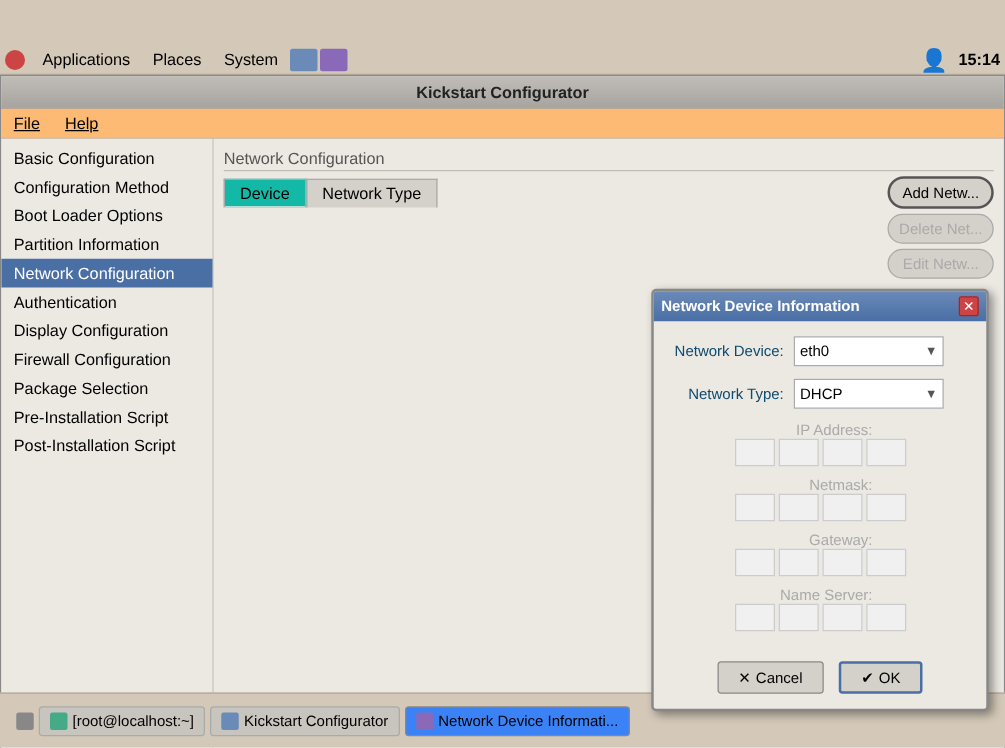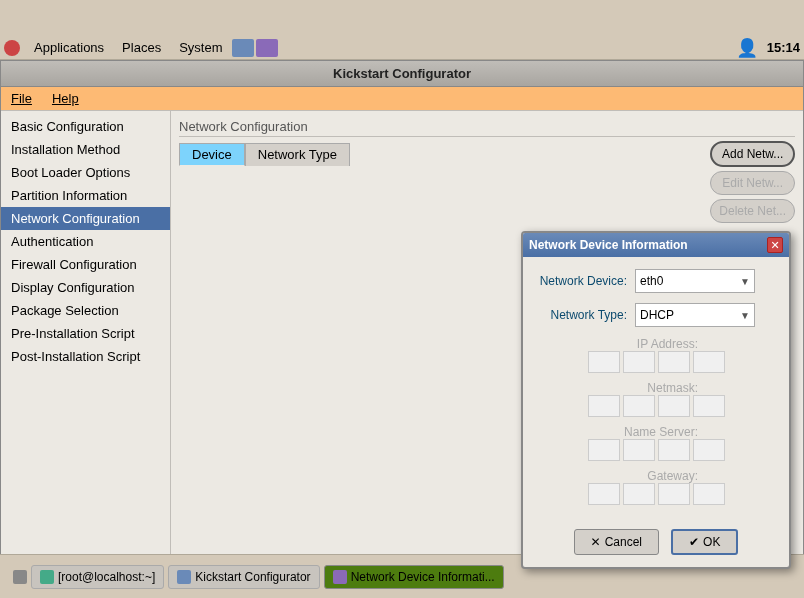--- a/index.html
+++ b/index.html
@@ -99,21 +99,21 @@
     }
     .tab {
       padding: 3px 12px;
       background: #d4d0ca;
       border: 1px solid #aaa;
       border-bottom: none;
       cursor: pointer;
       font-size: 13px;
     }
     .tab.active {
-      background: #7dd3fc;
+      background: #14b8a6;
       border-bottom: 1px solid #ece9e3;
       z-index: 1;
     }
 
     
     .right-buttons {
       position: absolute;
       right: 8px;
       top: 30px;
       display: flex;
@@ -271,21 +271,21 @@
       padding: 0 8px;
       background: #c8c4be;
       border: 1px solid #aaa;
       border-radius: 3px;
       font-size: 12px;
       cursor: pointer;
       display: flex;
       align-items: center;
       gap: 4px;
     }
-    .taskbar-btn.active { background: #4d7c0f; border: 1px solid #888; }
+    .taskbar-btn.active { background: #3b82f6; border: 1px solid #888; }
     .taskbar-icon { width: 14px; height: 14px; background: #666; border-radius: 2px; display: inline-block; }
     .watermark {
       position: absolute;
       bottom: 35px;
       right: 24px;
       font-size: 11px;
       color: rgba(100,100,200,0.5);
     }
   </style>
 </head>
@@ -311,43 +311,43 @@
     <span>Kickstart Configurator</span>
   </div>
   <div class="app-menubar">
     <span>File</span>
     <span>Help</span>
   </div>
   <div class="app-content">
 
     <div class="sidebar">
       <div class="sidebar-item">Basic Configuration</div>
-      <div class="sidebar-item">Installation Method</div>
+      <div class="sidebar-item">Configuration Method</div>
       <div class="sidebar-item">Boot Loader Options</div>
       <div class="sidebar-item">Partition Information</div>
       <div class="sidebar-item active">Network Configuration</div>
       <div class="sidebar-item">Authentication</div>
+      <div class="sidebar-item">Display Configuration</div>
       <div class="sidebar-item">Firewall Configuration</div>
-      <div class="sidebar-item">Display Configuration</div>
       <div class="sidebar-item">Package Selection</div>
       <div class="sidebar-item">Pre-Installation Script</div>
       <div class="sidebar-item">Post-Installation Script</div>
     </div>
 
     <div class="main-panel">
       <div class="section-label">Network Configuration</div>
       <div class="tab-bar">
         <div class="tab active">Device</div>
         <div class="tab">Network Type</div>
       </div>
 
       <div class="right-buttons">
         <button class="btn-right active-btn">Add Netw...</button>
+        <button class="btn-right disabled">Delete Net...</button>
         <button class="btn-right disabled">Edit Netw...</button>
-        <button class="btn-right disabled">Delete Net...</button>
       </div>
 
       <div class="dialog">
         <div class="dialog-titlebar">
           <span class="dialog-title">Network Device Information</span>
           <div class="dialog-close">✕</div>
         </div>
         <div class="dialog-body">
 
           <div class="form-row">
@@ -384,31 +384,31 @@
             <div class="ip-label">Netmask:</div>
             <div class="ip-fields">
               <input class="ip-field" type="text" value="" style="">
               <input class="ip-field" type="text" value="" style="">
               <input class="ip-field" type="text" value="" style="">
               <input class="ip-field" type="text" value="" style="">
             </div>
           </div>
 
           <div class="ip-row">
+            <div class="ip-label">Gateway:</div>
+            <div class="ip-fields">
+              <input class="ip-field" type="text" value="" style="">
+              <input class="ip-field" type="text" value="" style="">
+              <input class="ip-field" type="text" value="" style="">
+              <input class="ip-field" type="text" value="" style="">
+            </div>
+          </div>
+
+          <div class="ip-row">
             <div class="ip-label">Name Server:</div>
-            <div class="ip-fields">
-              <input class="ip-field" type="text" value="" style="">
-              <input class="ip-field" type="text" value="" style="">
-              <input class="ip-field" type="text" value="" style="">
-              <input class="ip-field" type="text" value="" style="">
-            </div>
-          </div>
-
-          <div class="ip-row">
-            <div class="ip-label">Gateway:</div>
             <div class="ip-fields">
               <input class="ip-field" type="text" value="" style="">
               <input class="ip-field" type="text" value="" style="">
               <input class="ip-field" type="text" value="" style="">
               <input class="ip-field" type="text" value="" style="">
             </div>
           </div>
         </div>
         <div class="dialog-buttons">
           <button class="btn-dialog">

